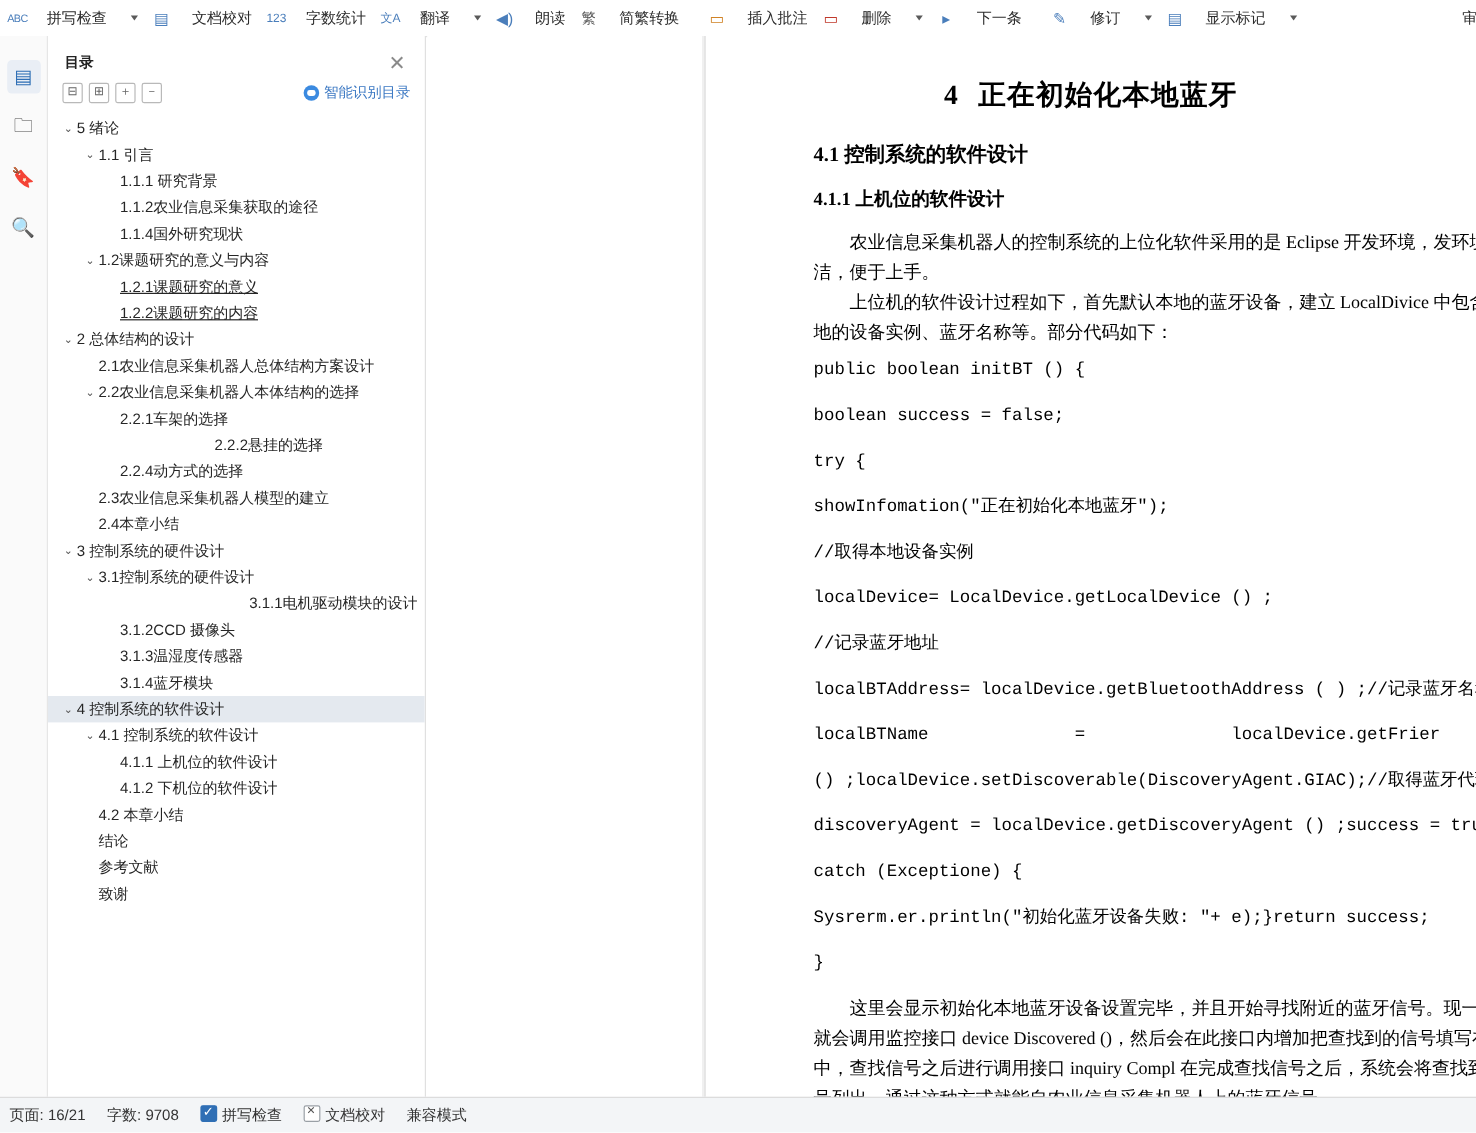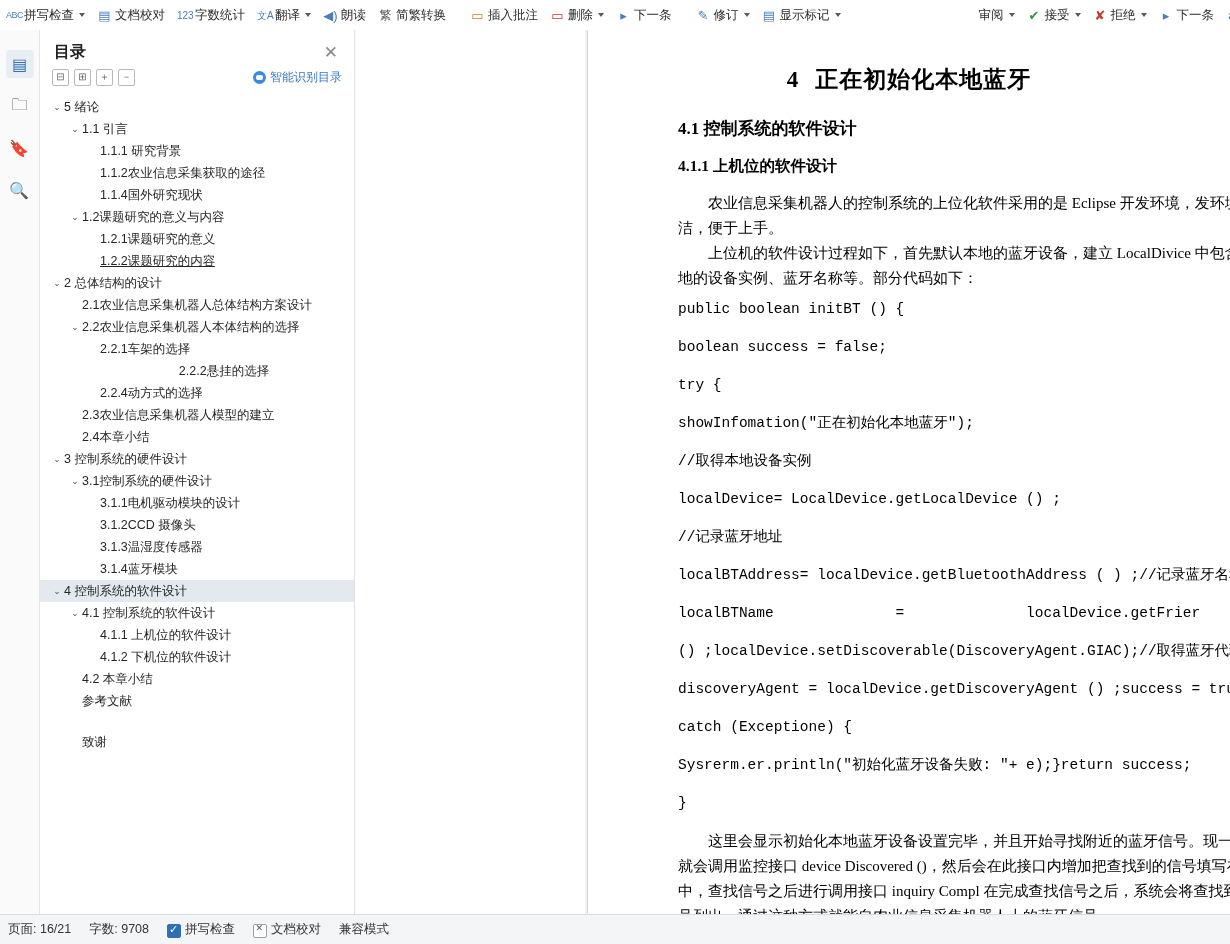--- a/index.html
+++ b/index.html
@@ -31,21 +31,21 @@
     white-space: nowrap;
     overflow: hidden;
   }
   .tb-item {
     display: flex;
     align-items: center;
     height: 26px;
     padding: 0 5px;
     margin: 0 1px;
     cursor: default;
-    gap: 3px;
+    gap: 18px;
   }
   .tb-sep {
     width: 1px;
     height: 20px;
     background: #dcdcdc;
     margin: 0 6px;
   }
   .tb-ico {
     display: inline-block;
     width: 15px;
@@ -110,21 +110,21 @@
     border-right: 1px solid #e0e0e0;
     box-sizing: border-box;
   }
   .outline-head {
     display: flex;
     align-items: center;
     justify-content: space-between;
     padding: 12px 14px 4px 14px;
   }
   .outline-title {
-    font-size: 16px;
+    font-size: 12px;
     font-weight: bold;
     color: #222;
   }
   .outline-close {
     font-size: 17px;
     color: #8a8a8a;
     cursor: default;
     padding: 0 2px;
   }
   .outline-tools {
@@ -274,21 +274,21 @@
     background: #f3f5f7;
     border-top: 1px solid #dcdcdc;
     display: flex;
     align-items: center;
     font-size: 12.5px;
     color: #333;
     gap: 18px;
     padding-left: 8px;
     box-sizing: border-box;
   }
-  .st-item { display: flex; align-items: flex-end; gap: 4px; cursor: default; }
+  .st-item { display: flex; align-items: flex-start; gap: 4px; cursor: default; }
   .chk {
     width: 12px; height: 12px;
     border: 1px solid #9aa0a6;
     border-radius: 2px;
     display: inline-block;
     position: relative;
     background: #fff;
   }
   .chk.on { background: #2f6fb5; border-color: #2f6fb5; }
   .chk.on:after {
@@ -475,21 +475,21 @@
           <span class="node-label">1.1.2农业信息采集获取的途径</span>
         </div>
         <div class="node" style="padding-left: 46px;">
           <span class="arrow"></span>
           <span class="node-label">1.1.4国外研究现状</span>
         </div>
         <div class="node" style="padding-left: 28px;">
           <span class="arrow">⌄</span>
           <span class="node-label">1.2课题研究的意义与内容</span>
         </div>
-        <div class="node" style="padding-left: 46px;">
+        <div class="node" style="padding-left: 46px; text-decoration: underline;">
           <span class="arrow"></span>
           <span class="node-label">1.2.1课题研究的意义</span>
         </div>
         <div class="node" style="padding-left: 46px; text-decoration: underline;">
           <span class="arrow"></span>
           <span class="node-label">1.2.2课题研究的内容</span>
         </div>
         <div class="node" style="padding-left: 10px;">
           <span class="arrow">⌄</span>
           <span class="node-label">2 总体结构的设计</span>
@@ -523,21 +523,21 @@
           <span class="node-label">2.4本章小结</span>
         </div>
         <div class="node" style="padding-left: 10px;">
           <span class="arrow">⌄</span>
           <span class="node-label">3 控制系统的硬件设计</span>
         </div>
         <div class="node" style="padding-left: 28px;">
           <span class="arrow">⌄</span>
           <span class="node-label">3.1控制系统的硬件设计</span>
         </div>
-        <div class="node" style="padding-left: 46px;">
+        <div class="node" style="padding-left: 46px; justify-content: flex-end;">
           <span class="arrow"></span>
           <span class="node-label">3.1.1电机驱动模块的设计</span>
         </div>
         <div class="node" style="padding-left: 46px;">
           <span class="arrow"></span>
           <span class="node-label">3.1.2CCD 摄像头</span>
         </div>
         <div class="node" style="padding-left: 46px;">
           <span class="arrow"></span>
           <span class="node-label">3.1.3温湿度传感器</span>
@@ -561,23 +561,27 @@
         <div class="node" style="padding-left: 46px;">
           <span class="arrow"></span>
           <span class="node-label">4.1.2 下机位的软件设计</span>
         </div>
         <div class="node" style="padding-left: 28px;">
           <span class="arrow"></span>
           <span class="node-label">4.2 本章小结</span>
         </div>
         <div class="node" style="padding-left: 28px;">
           <span class="arrow"></span>
+          <span class="node-label">结论</span>
+        </div>
+        <div class="node" style="padding-left: 28px;">
+          <span class="arrow"></span>
           <span class="node-label">参考文献</span>
         </div>
-        <div class="node" style="padding-left: 28px; margin-top: 19px;">
+        <div class="node" style="padding-left: 28px;">
           <span class="arrow"></span>
           <span class="node-label">致谢</span>
         </div>
       </div>
   </div>
 
   <div class="gutter"></div>
 
   <div class="docwrap">
     <div class="page">

